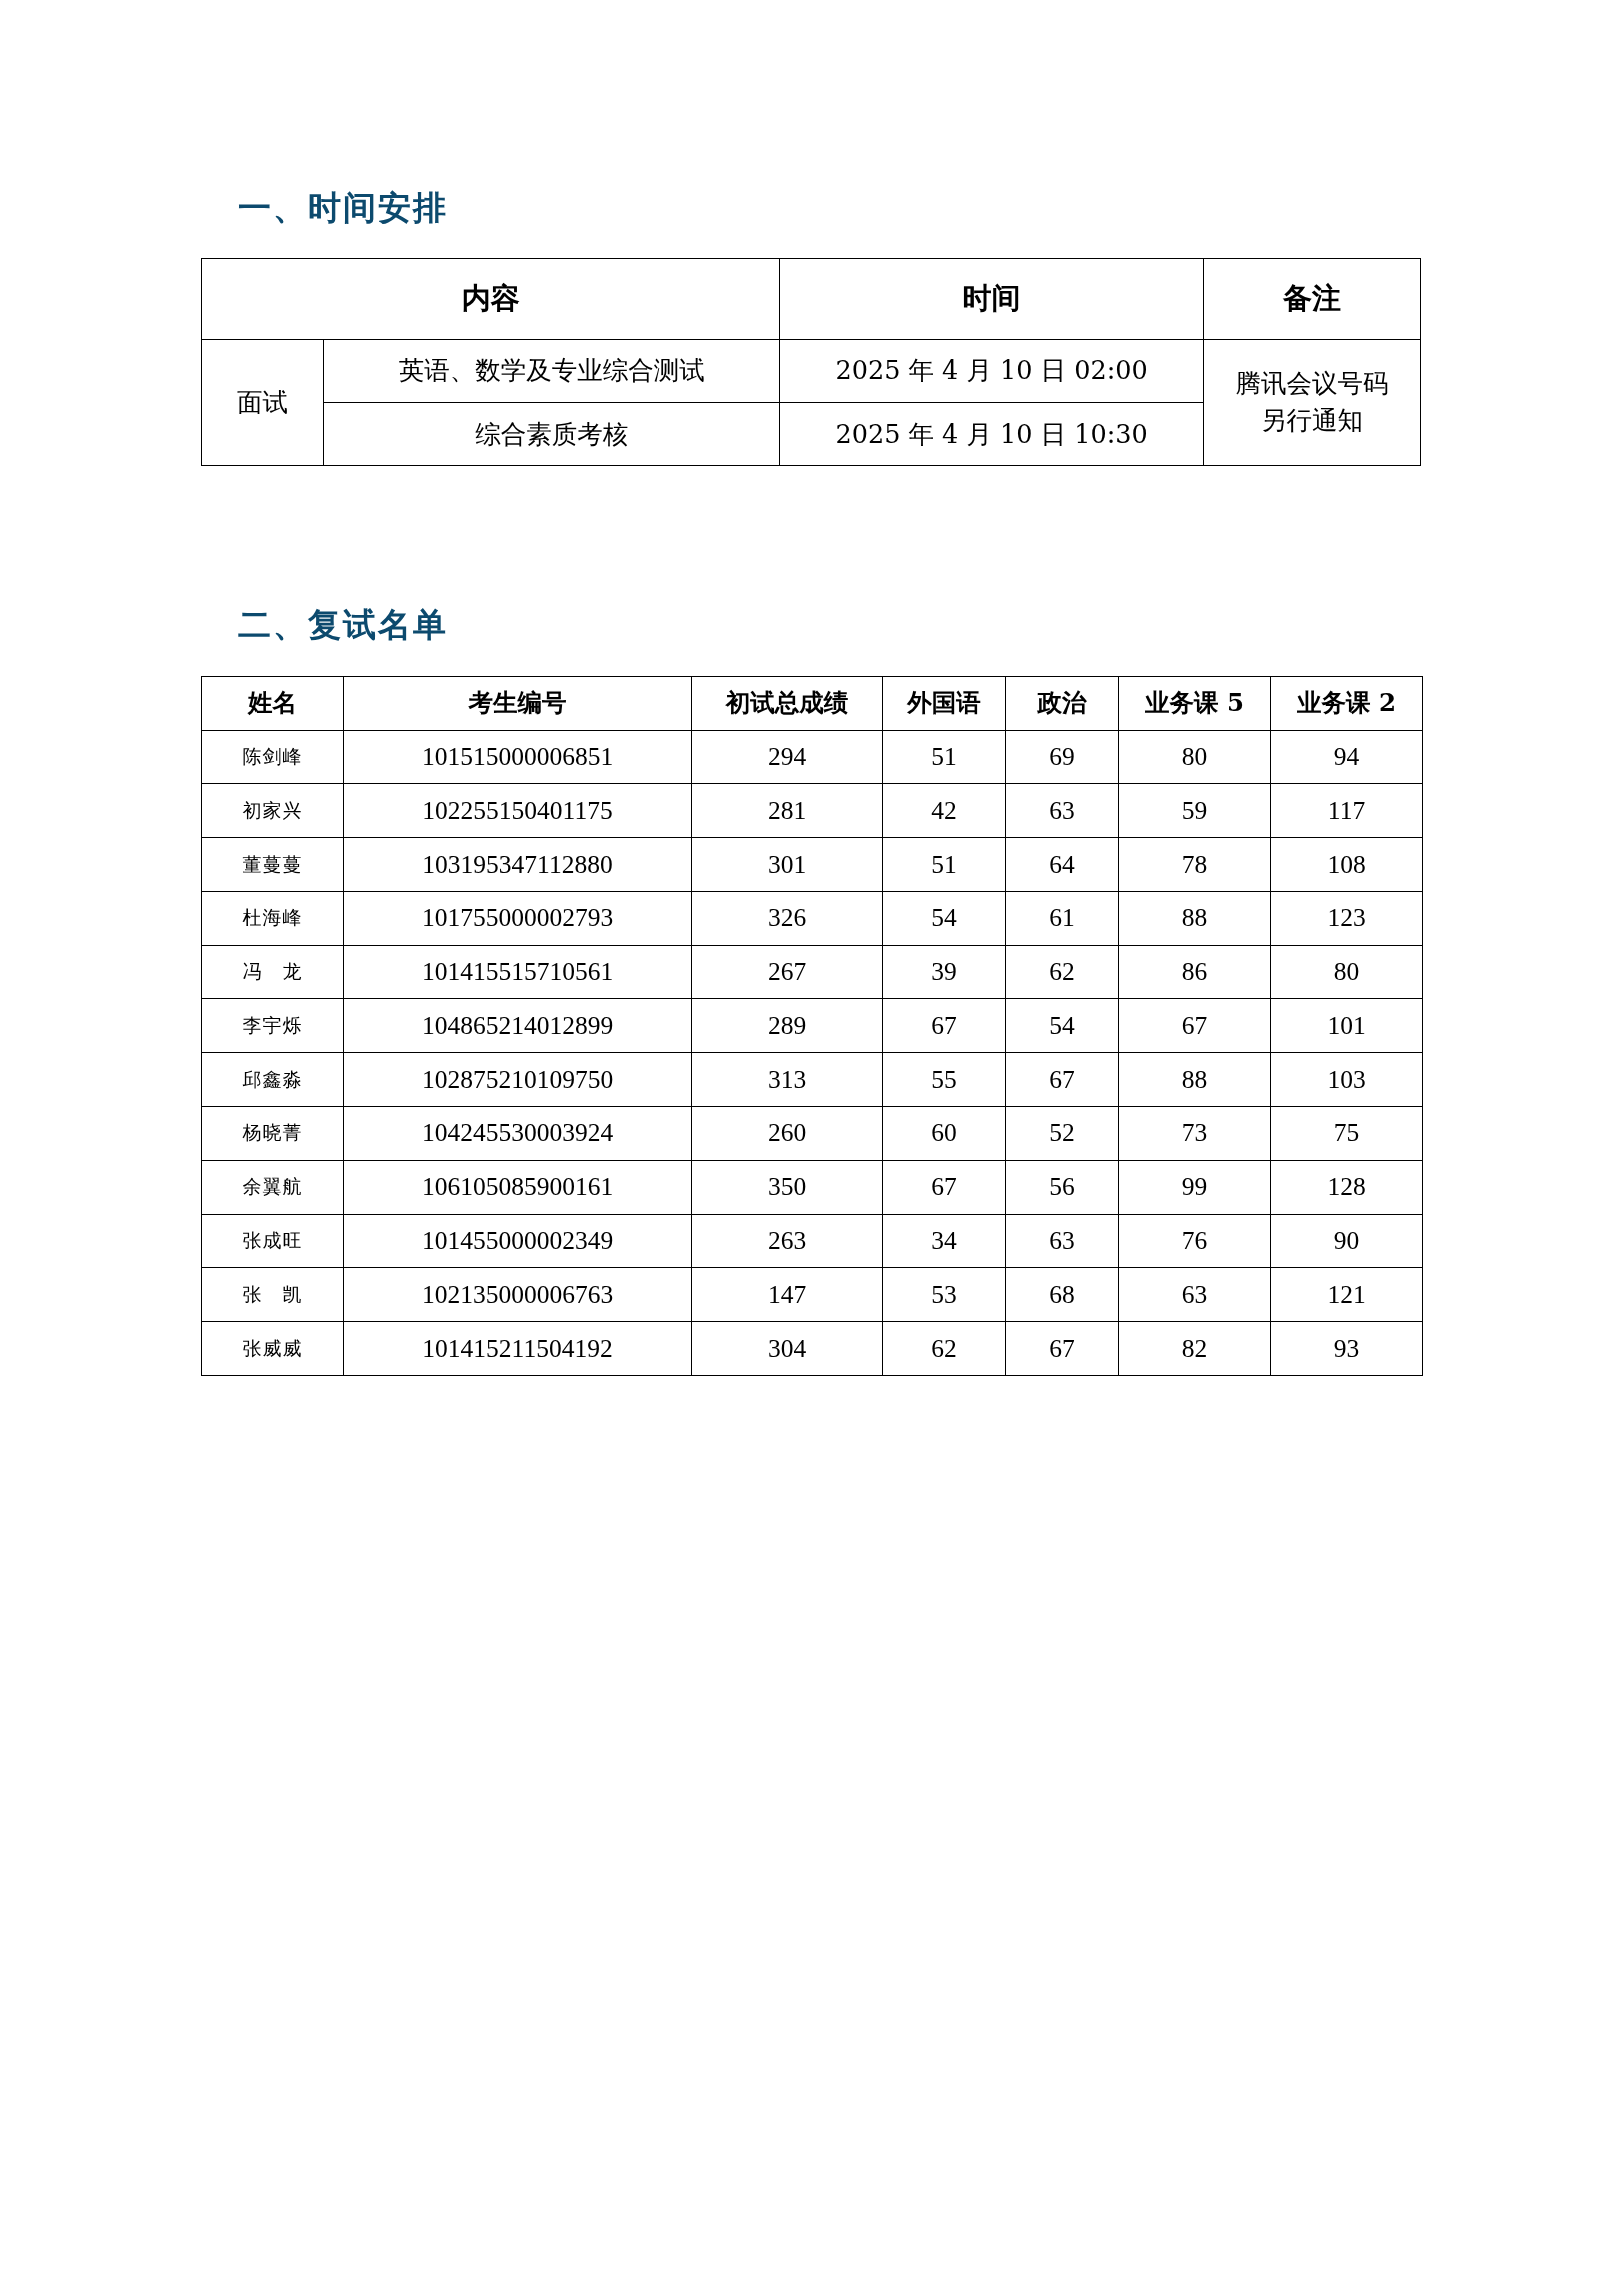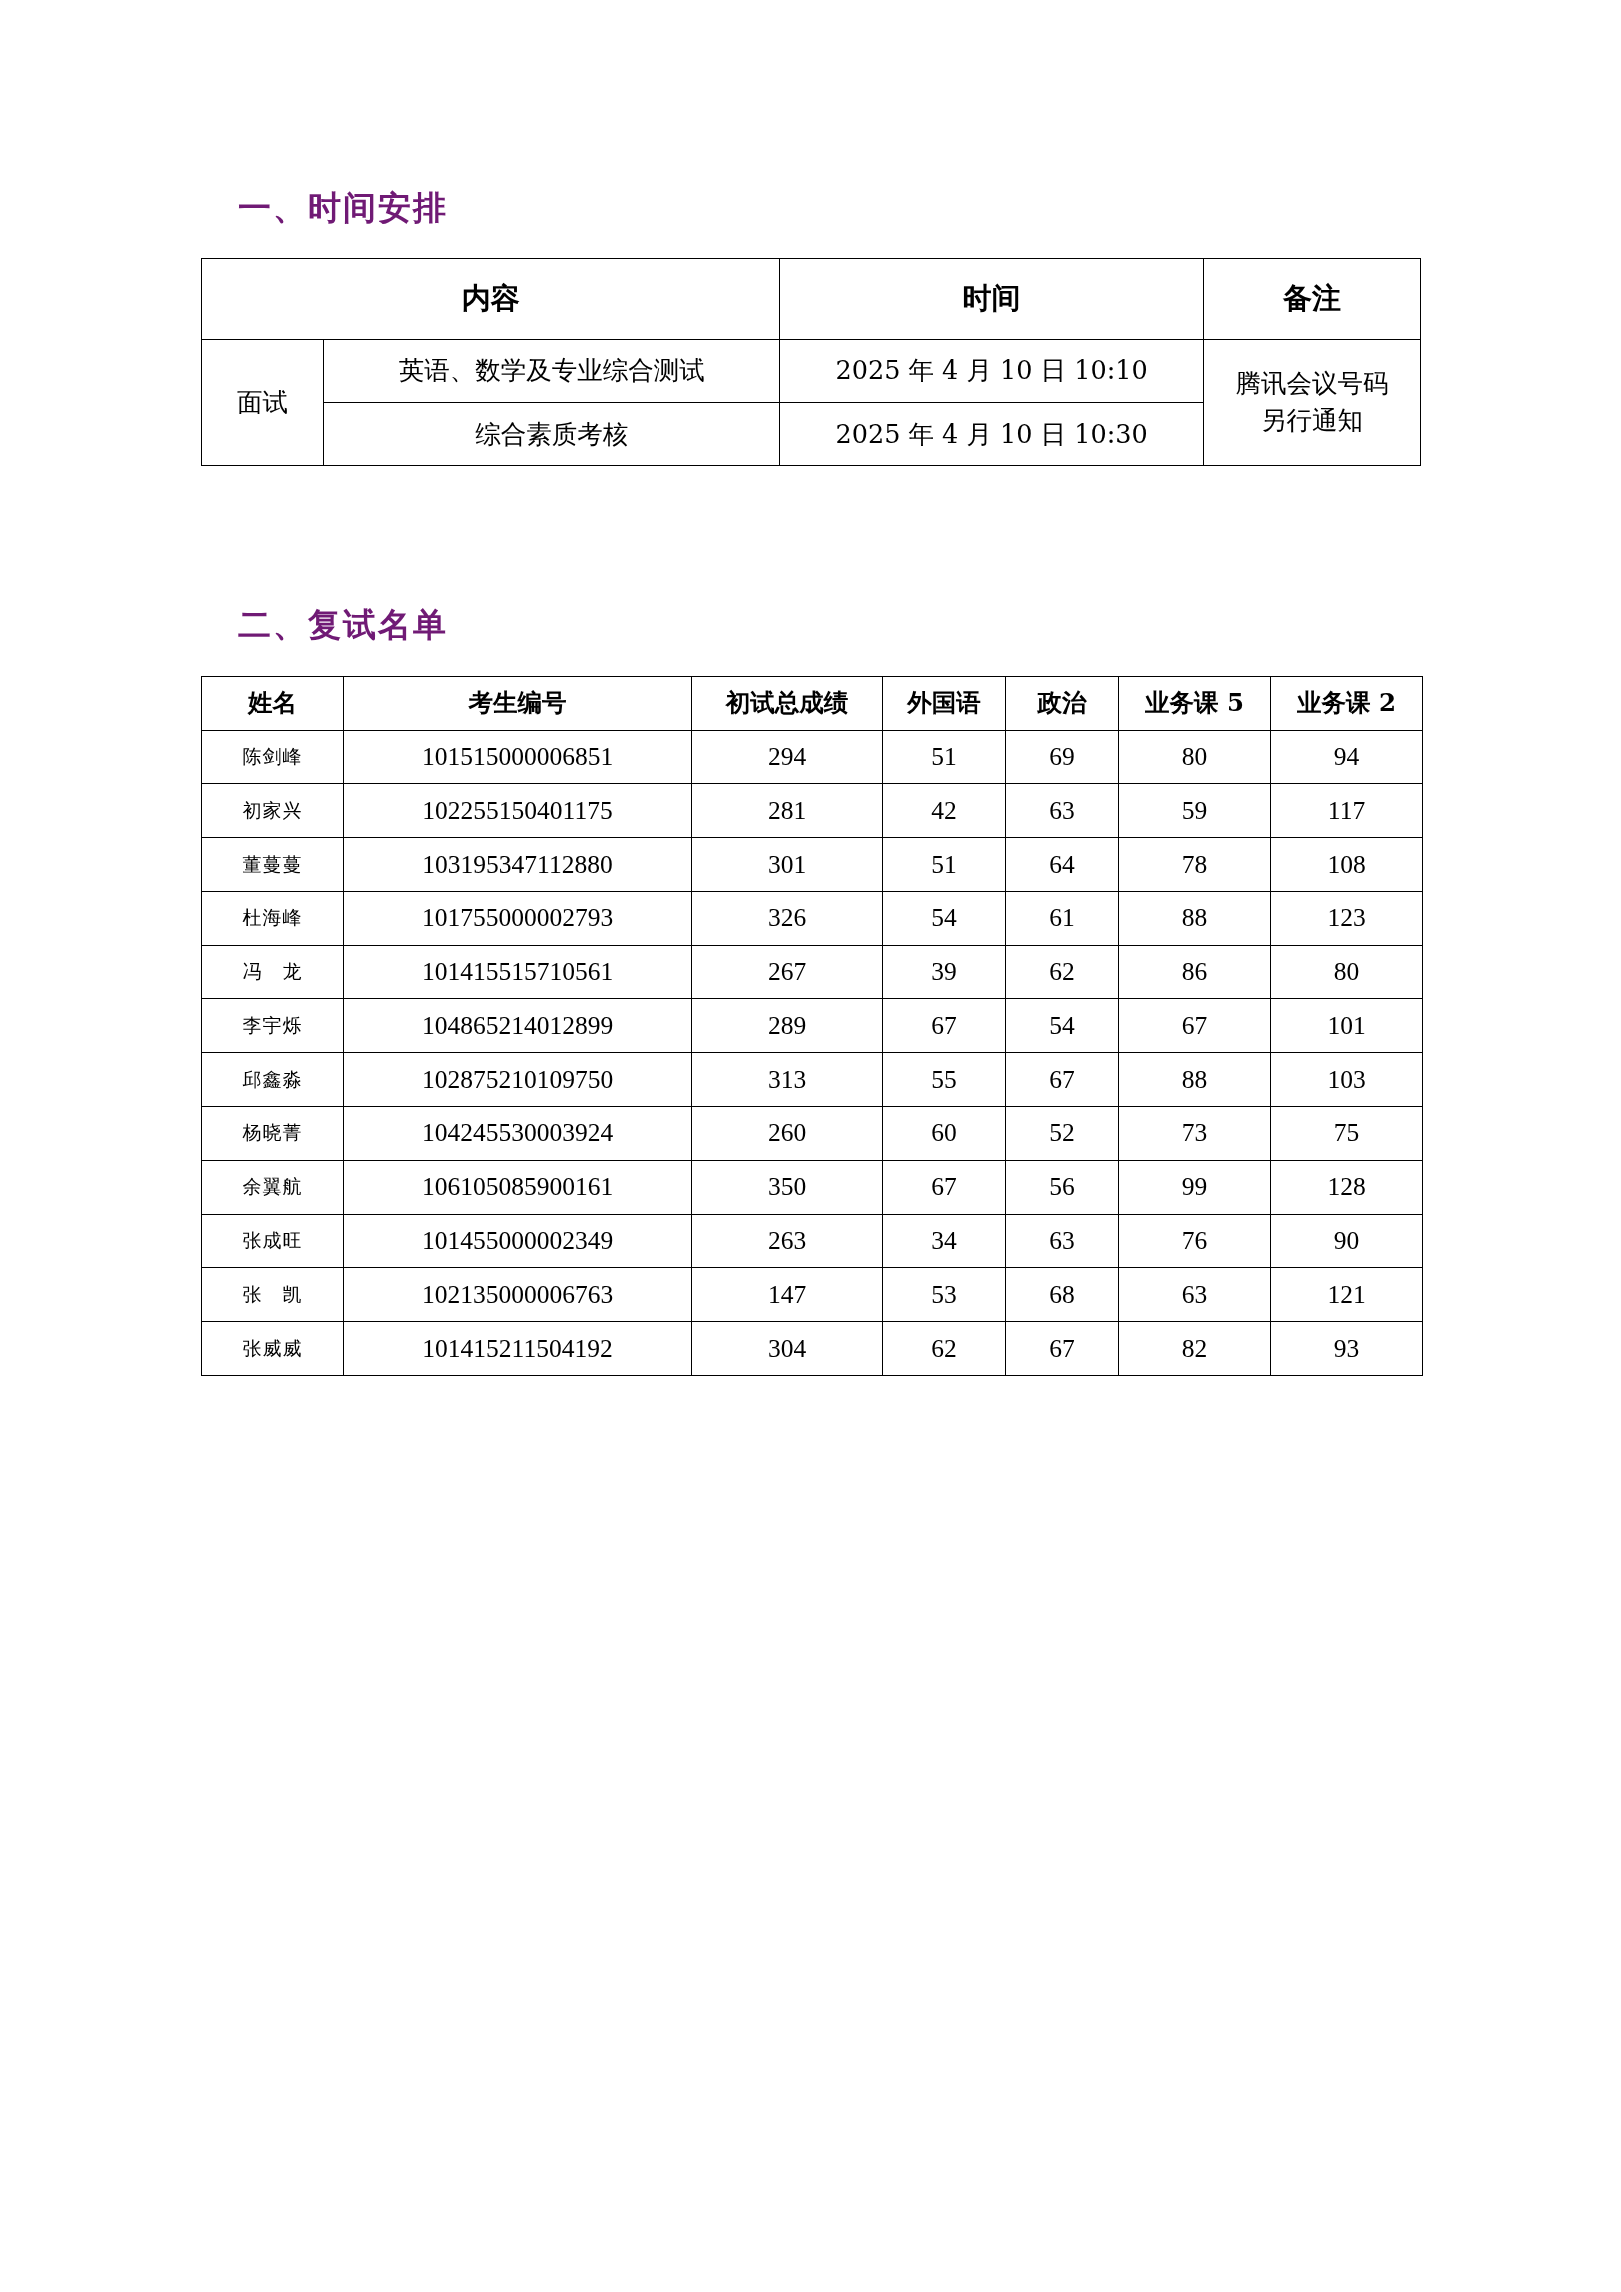--- a/index.html
+++ b/index.html
@@ -29,21 +29,21 @@
     top: 186px;
     width: 1220px;
   }
 
   .section-heading {
     font-family: "DejaVu Serif", serif;
     font-size: 33px;
     font-weight: 700;
     letter-spacing: 2px;
     margin: 0 0 27.4px 37px;
-    color: #701a75;
+    color: #0c4a6e;
   }
 
   
   table.schedule {
     border-collapse: collapse;
     width: 1220px;
     table-layout: fixed;
     margin: 0 0 0 0;
   }
   table.schedule td {
@@ -137,21 +137,21 @@
       </colgroup>
       <tbody>
         <tr>
           <td class="hdr" colspan="2">内容</td>
           <td class="hdr">时间</td>
           <td class="hdr">备注</td>
         </tr>
         <tr>
           <td class="label-cell" rowspan="2">面试</td>
           <td class="content-cell">英语、数学及专业综合测试</td>
-          <td class="time-cell">2025 年 4 月 10 日 10:10</td>
+          <td class="time-cell">2025 年 4 月 10 日 02:00</td>
           <td class="remark-cell" rowspan="2">
             <div>腾讯会议号码</div>
             <div>另行通知</div>
           </td>
         </tr>
         <tr>
           <td class="content-cell">综合素质考核</td>
           <td class="time-cell">2025 年 4 月 10 日 10:30</td>
         </tr>
       </tbody>

